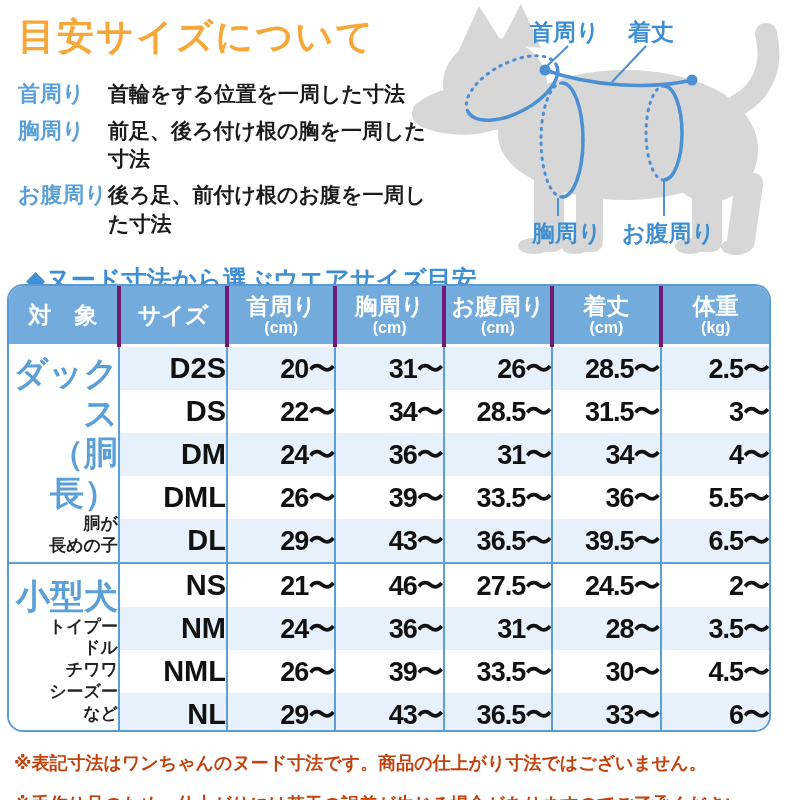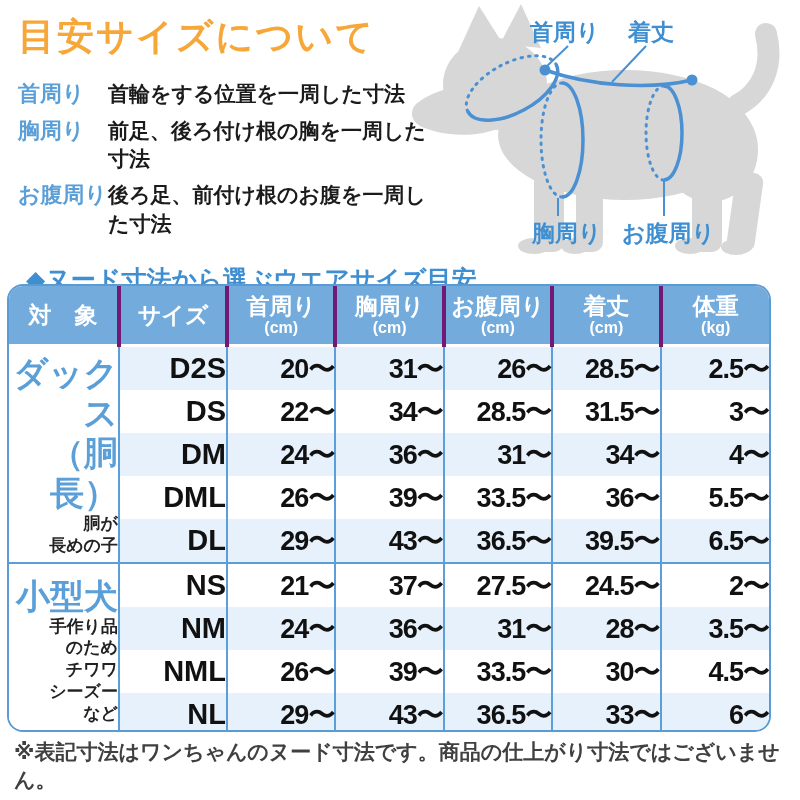--- a/index.html
+++ b/index.html
@@ -30,21 +30,21 @@
      border-left:2px solid #5c9ed9;margin-left:40px;}
   td.group{border-left:none;background:#fff;}
   .stripe td:not(.group){background:#e7f1fb;}
   .sep-row td{border-top:2px solid #5c9ed9;}
   .size{font-size:29px;font-weight:bold;color:#111;}
   .num{font-size:27px;font-weight:600;color:#111;letter-spacing:-1px;}
   .gname{font-size:34px;font-weight:bold;color:#5b9fd8;line-height:1.18;}
   .gnote{font-size:17px;font-weight:bold;color:#222;line-height:1.28;padding-left:38px;}
   
   .notes{position:absolute;left:14px;top:734px;width:780px;}
-  .notes p{margin:4px 0 7px;font-size:21px;font-weight:bold;color:#404040;}
+  .notes p{margin:17px 0 7px;font-size:18px;font-weight:bold;color:#c2410c;}
 </style>
 </head>
 <body>
 
 <div class="page">
 
   <h1 class="title">目安サイズについて</h1>
 
   <div class="defs">
     <div class="def-row">
@@ -190,28 +190,28 @@
         <td class="size">DL</td>
         <td class="num">29〜</td>
         <td class="num">43〜</td>
         <td class="num">36.5〜</td>
         <td class="num">39.5〜</td>
         <td class="num">6.5〜</td>
       </tr>
       <tr class="sep-row">
         <td class="group" rowspan="4">
           <div class="gname">小型犬</div>
-          <div class="gnote">手作り品のため</div>
+          <div class="gnote">トイプードル</div>
           <div class="gnote">チワワ</div>
           <div class="gnote">シーズー</div>
           <div class="gnote">など</div>
         </td>
         <td class="size">NS</td>
         <td class="num">21〜</td>
-        <td class="num">37〜</td>
+        <td class="num">46〜</td>
         <td class="num">27.5〜</td>
         <td class="num">24.5〜</td>
         <td class="num">2〜</td>
       </tr>
       <tr class="stripe">
         <td class="size">NM</td>
         <td class="num">24〜</td>
         <td class="num">36〜</td>
         <td class="num">31〜</td>
         <td class="num">28〜</td>

